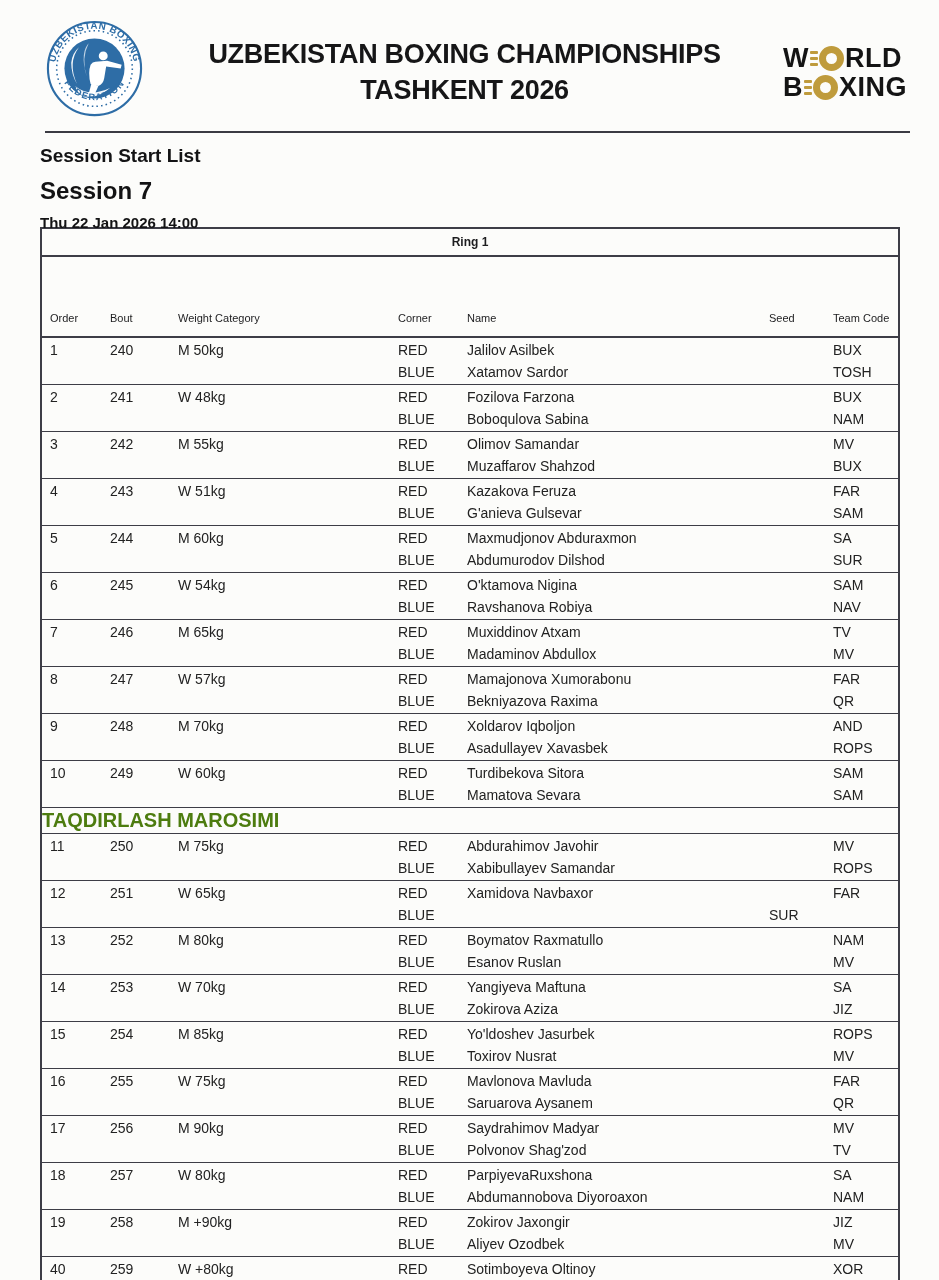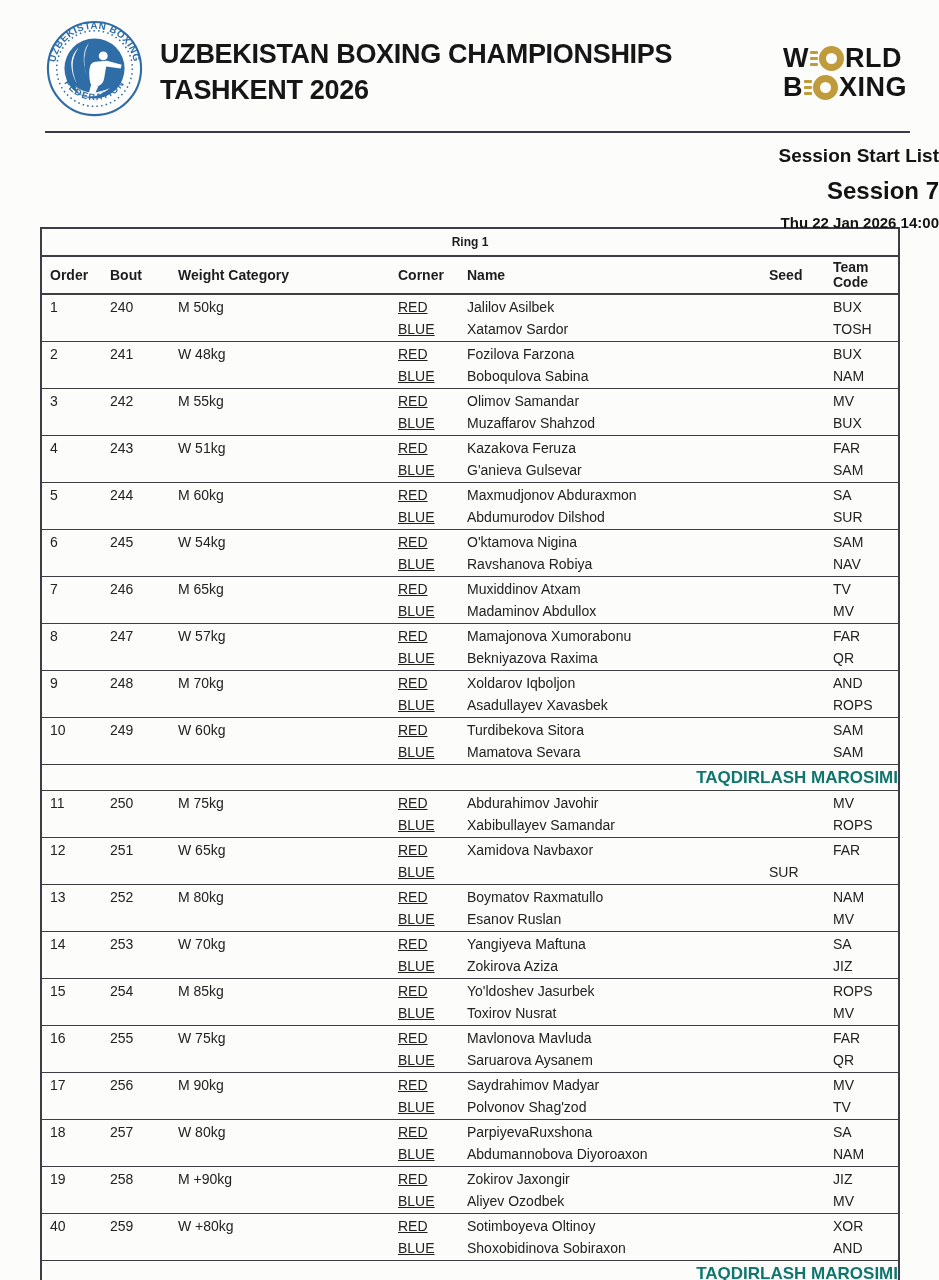--- a/index.html
+++ b/index.html
@@ -8,66 +8,66 @@
     width:939px; height:1280px; margin:0 auto; position:relative;
     background:#fcfcfa; color:#1d1d1f;
     font-family:"Liberation Sans", sans-serif;
     overflow:hidden;
   }
   
   .hdr { position:relative; height:133px; }
   .ubf-logo { position:absolute; left:46px; top:16px; }
   .hdr-title {
     position:absolute; left:160px; right:170px; top:36px;
-    font-weight:bold; font-size:27px; line-height:36px;
+    text-align:center; font-weight:bold; font-size:27px; line-height:36px;
     letter-spacing:-0.3px; color:#161617;
   }
   .wb-logo {
     position:absolute; right:32px; top:44px; color:#141414;
     font-weight:bold; font-size:27px; letter-spacing:0.5px;
   }
   .wb-line { display:flex; align-items:center; height:29px; }
   .wb-o { display:inline-flex; align-items:center; margin:0 1px; }
   .wb-bars { display:flex; flex-direction:column; gap:3px; margin-right:1px; }
   .wb-bars i { display:block; width:8px; height:3px; background:#bf9b3c; border-radius:1px; }
   .wb-ring { width:25px; height:25px; border:7px solid #bf9b3c; border-radius:50%; }
   .hdr-rule { position:absolute; left:45px; right:29px; top:131px; height:2px; background:#3b3b43; }
   
-  .session { text-align:right; padding-top:12px; height:94px;margin-left:40px; }
+  .session { text-align:left; padding-top:12px; height:94px;margin-left:40px; }
   .session-title { font-weight:bold; font-size:19px; color:#131314; }
   .session-name  { font-weight:bold; font-size:24px; margin-top:10px; color:#131314; }
   .session-date  { font-weight:bold; font-size:15px; margin-top:9px; color:#131314; }
   
   .tbl {
     margin:0 39px 0 40px; border:2px solid #3d3d46; background:#fcfcfa;
   }
   .ring-row {
     text-align:center; font-weight:bold; font-size:12px; line-height:26px;
     border-bottom:2px solid #3d3d46;
   }
   .grid-cols { display:grid; grid-template-columns:58px 68px 217px 72px 302px 64px 1fr; }
   .head-row {
-    border-bottom:2px solid #3d3d46; font-weight:bold; font-size:14px;
-    align-items:center; height:38px;
+    border-bottom:2px solid #3d3d46; font-weight:normal; font-size:11px;
+    align-items:center; height:38px;margin-top:43px;
   }
   .head-row > div { padding-left:10px; line-height:15px; }
   .head-row > div:first-child { padding-left:8px; }
   .head-row .c-corner { padding-left:13px; }
   .head-row .c-team { }
   .bout-group {
     grid-auto-rows:22px; align-items:center;
     border-bottom:1.6px solid #3d3d46; padding:1px 0;
     font-size:14px; color:#222;
   }
   .bout-group > div { padding-left:10px; white-space:nowrap; line-height:22px; }
   .bout-group .c-order { padding-left:8px; }
-  .bout-group .c-corner { padding-left:13px;text-decoration:underline; }
+  .bout-group .c-corner { padding-left:13px; }
   .ceremony-row {
-    text-align:right; font-weight:bold; font-size:17px; line-height:25px;
-    border-bottom:1.6px solid #3d3d46; color:#0f766e;
+    text-align:left; font-weight:bold; font-size:20px; line-height:25px;
+    border-bottom:1.6px solid #3d3d46; color:#4d7c0f;
   }
   .ceremony-row.last { border-bottom:none; }
 </style>
 </head>
 <body>
 
 <div class="page">
 
   <div class="hdr">
 

